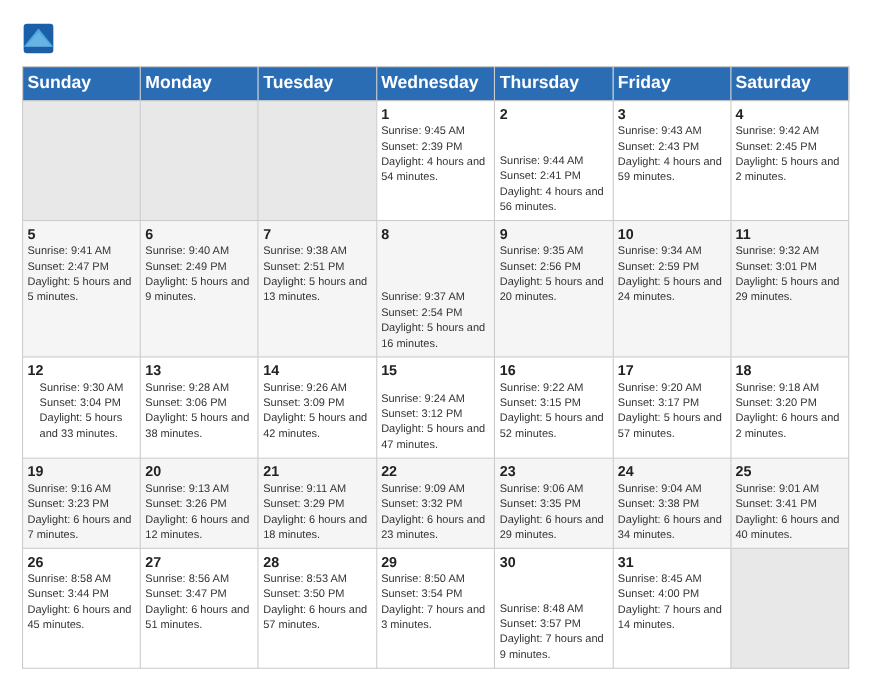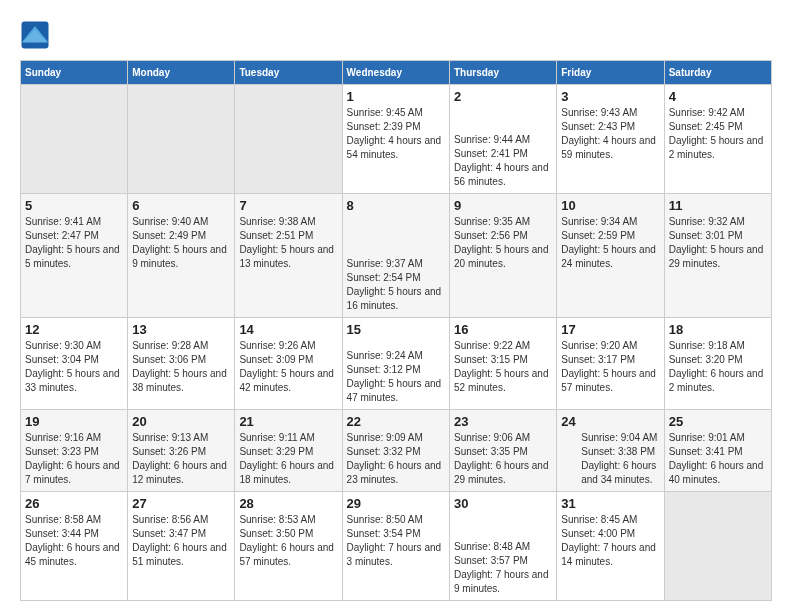--- a/index.html
+++ b/index.html
@@ -47,21 +47,21 @@
       font-size: 14px;
       color: #444;
     }
     .calendar {
       width: 100%;
       border-collapse: collapse;
     }
     .calendar thead tr th {
       background-color: #2a6db5;
       color: #fff;
-      font-size: 10px;
+      font-size: 16px;
       font-weight: bold;
       padding: 6px 4px;
       text-align: left;
       border: 1px solid #ccc;
     }
     .calendar tbody tr td {
       vertical-align: top;
       border: 1px solid #ccc;
       padding: 4px;
       width: 108px;
@@ -194,21 +194,21 @@
         <td>
           <span class="day-num">11</span>
           <div class="day-info" style="white-space: pre-line;">Sunrise: 9:32 AM
 Sunset: 3:01 PM
 Daylight: 5 hours and 29 minutes.</div>
         </td>
       </tr>
       <tr>
         <td>
           <span class="day-num">12</span>
-          <div class="day-info" style="white-space: pre-line;">Sunrise: 9:30 AM
+          <div class="day-info" style="white-space: pre-line; margin-left: 11px;">Sunrise: 9:30 AM
 Sunset: 3:04 PM
 Daylight: 5 hours and 33 minutes.</div>
         </td>
         <td>
           <span class="day-num">13</span>
           <div class="day-info" style="white-space: pre-line;">Sunrise: 9:28 AM
 Sunset: 3:06 PM
 Daylight: 5 hours and 38 minutes.</div>
         </td>
         <td>
@@ -268,21 +268,21 @@
 Daylight: 6 hours and 23 minutes.</div>
         </td>
         <td>
           <span class="day-num">23</span>
           <div class="day-info" style="white-space: pre-line;">Sunrise: 9:06 AM
 Sunset: 3:35 PM
 Daylight: 6 hours and 29 minutes.</div>
         </td>
         <td>
           <span class="day-num">24</span>
-          <div class="day-info" style="white-space: pre-line; margin-left: 20px;">Sunrise: 9:04 AM
+          <div class="day-info" style="white-space: pre-line;">Sunrise: 9:04 AM
 Sunset: 3:38 PM
 Daylight: 6 hours and 34 minutes.</div>
         </td>
         <td>
           <span class="day-num">25</span>
           <div class="day-info" style="white-space: pre-line;">Sunrise: 9:01 AM
 Sunset: 3:41 PM
 Daylight: 6 hours and 40 minutes.</div>
         </td>
       </tr>

